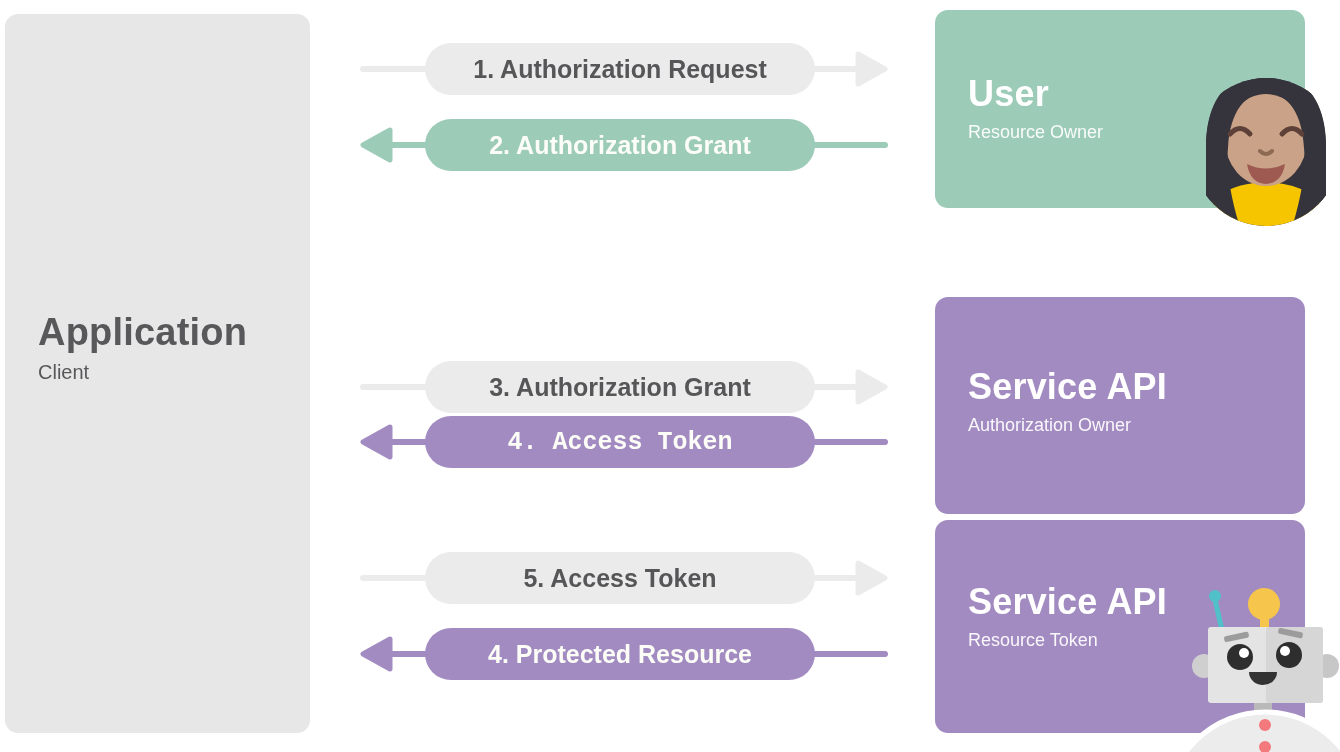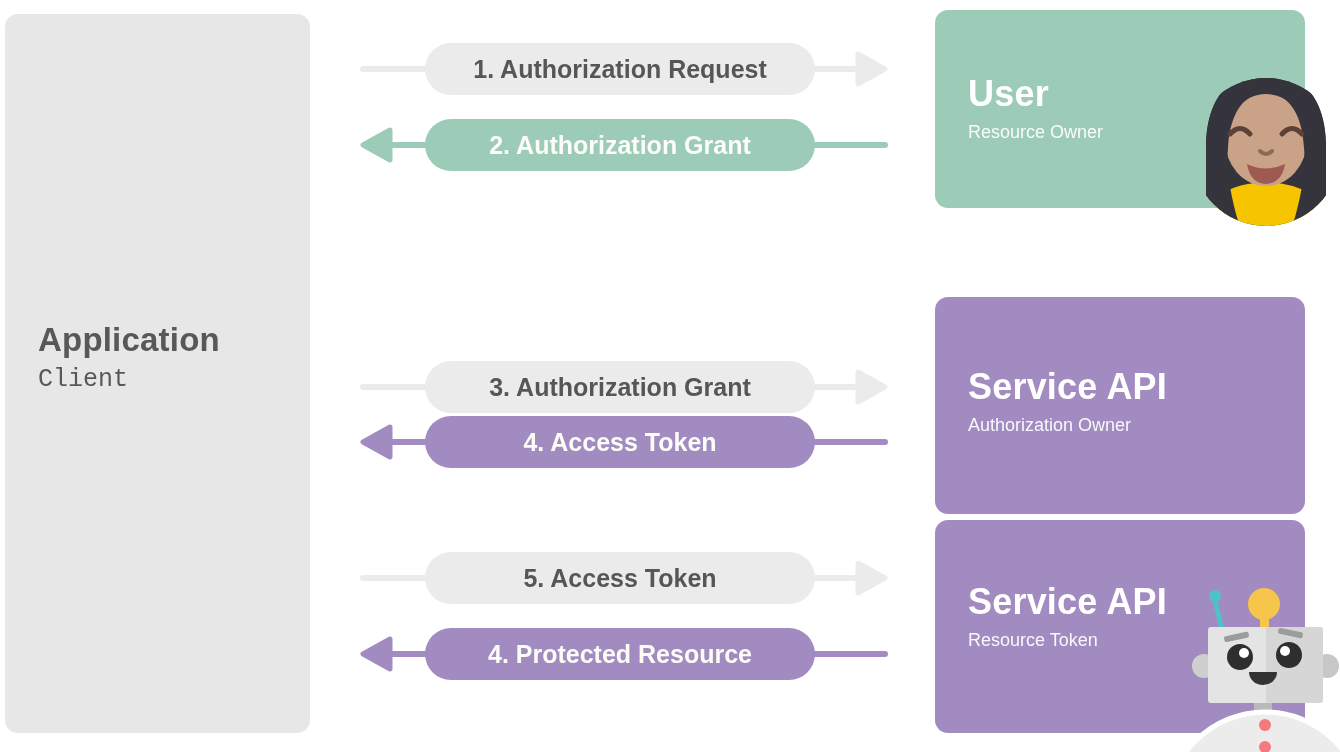--- a/index.html
+++ b/index.html
@@ -18,22 +18,22 @@
     background:#ffffff;
     font-family:"Liberation Sans", sans-serif;
   }
   .box{position:absolute;border-radius:13px;}
   .app-box{left:5px;top:14px;width:305px;height:719px;background:var(--graybox);}
   .actor-box{left:935px;width:370px;background:var(--purple);}
   .actor-green{background:var(--green);}
   .box-text{position:absolute;left:33px;}
   .box-title{font-weight:bold;font-size:36px;line-height:40px;color:#ffffff;letter-spacing:.2px;}
   .box-sub{font-size:18px;line-height:36px;color:rgba(255,255,255,.93);}
-  .app-box .box-title{font-size:33px;color:var(--darktext);line-height:44px;margin-top:8px;}
-  .app-box .box-sub{font-size:25px;color:var(--darktext);font-family:Liberation Mono, monospace;}
+  .app-box .box-title{font-size:38px;color:var(--darktext);line-height:44px;}
+  .app-box .box-sub{font-size:20px;color:var(--darktext);}
   .flow{position:absolute;left:358px;width:532px;height:52px;}
   .flow svg{position:absolute;left:0;top:0;}
   .pill{
     position:absolute;left:67px;top:0;width:390px;height:52px;
     border-radius:26px;
     display:flex;align-items:center;justify-content:center;
     font-weight:bold;font-size:25px;
     z-index:2;
   }
   .pill-gray{background:var(--graypill);color:#565658;}
@@ -99,21 +99,21 @@
   </div>
 
   <div class="flow" style="top:340px;margin-top:21px;">
     <svg width="532" height="52" viewBox="0 0 532 52">
       <line class="stroke-gray" x1="5" y1="26" x2="497" y2="26" stroke-width="6" stroke-linecap="round"></line>
       <path class="fill-gray" d="M500,11 L527,26 L500,41 Z" stroke-width="5" stroke-linejoin="round"></path>
     </svg>
     <div class="pill pill-gray">3. Authorization Grant</div>
   </div>
 
-  <div class="flow" style="top:416px;">
+  <div class="flow" style="top:416px;font-family:Liberation Mono, monospace;">
     <svg width="532" height="52" viewBox="0 0 532 52">
       <line class="stroke-purple" x1="33" y1="26" x2="527" y2="26" stroke-width="6" stroke-linecap="round"></line>
       <path class="fill-purple" d="M32,11 L5,26 L32,41 Z" stroke-width="5" stroke-linejoin="round"></path>
     </svg>
     <div class="pill pill-purple">4. Access Token</div>
   </div>
 
   <div class="flow" style="top:552px;">
     <svg width="532" height="52" viewBox="0 0 532 52">
       <line class="stroke-gray" x1="5" y1="26" x2="497" y2="26" stroke-width="6" stroke-linecap="round"></line>

